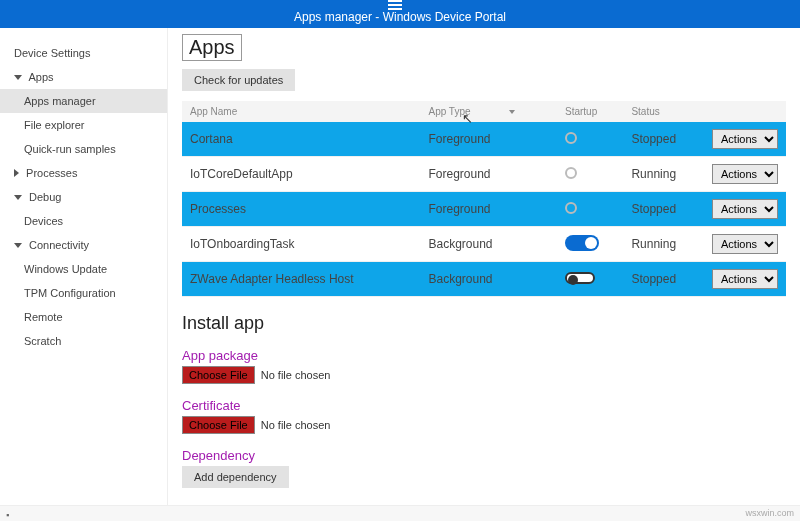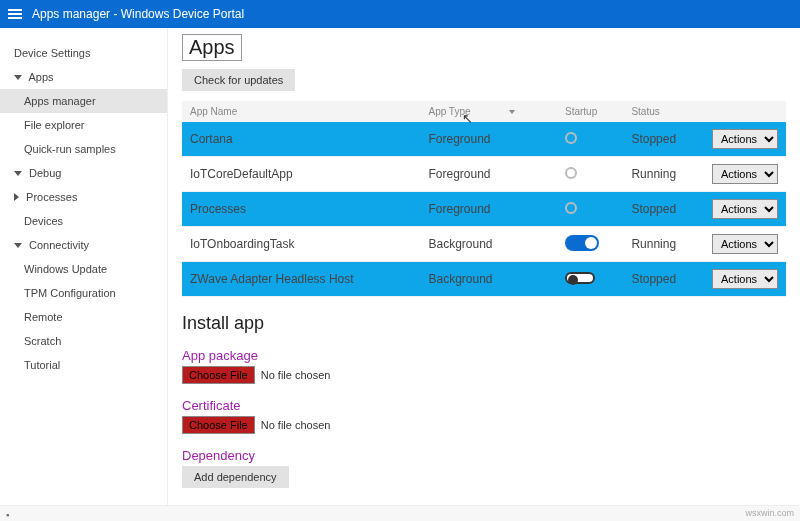--- a/index.html
+++ b/index.html
@@ -14,20 +14,21 @@
     position: relative;
   }
   .titlebar {
     height: 28px;
     background: #0a6bd1;
     color: #fff;
     display: flex;
     align-items: center;
     padding: 0 8px;
     font-size: 12px;
+    flex-direction: column;
   }
   .hamburger {
     display: inline-block;
     width: 14px; height: 10px;
     margin-right: 10px;
     position: relative;
   }
   .hamburger span, .hamburger::before, .hamburger::after {
     content: "";
     position: absolute; left: 0; right: 0;
@@ -237,39 +238,38 @@
 
     <div class="side-item">
       <span class="caret down"></span>
       <span>Apps</span>
     </div>
     <div class="side-sub active">Apps manager</div>
     <div class="side-sub">File explorer</div>
     <div class="side-sub">Quick-run samples</div>
 
     <div class="side-item">
+      <span class="caret"></span>
+      <span>Processes</span>
+    </div>
+
+    <div class="side-item">
       <span class="caret down"></span>
       <span>Debug</span>
-    </div>
-
-    <div class="side-item">
-      <span class="caret"></span>
-      <span>Processes</span>
     </div>
     <div class="side-sub">Devices</div>
 
     <div class="side-item">
       <span class="caret down"></span>
       <span>Connectivity</span>
     </div>
     <div class="side-sub">Windows Update</div>
     <div class="side-sub">TPM Configuration</div>
     <div class="side-sub">Remote</div>
     <div class="side-sub">Scratch</div>
-    <div class="side-sub">Tutorial</div>
   </div>
 
   <div class="content">
     <h1 class="page-title">Apps</h1>
     <div>
       <button class="btn">Check for updates</button>
     </div>
 
     <table class="apps">
       <thead>

